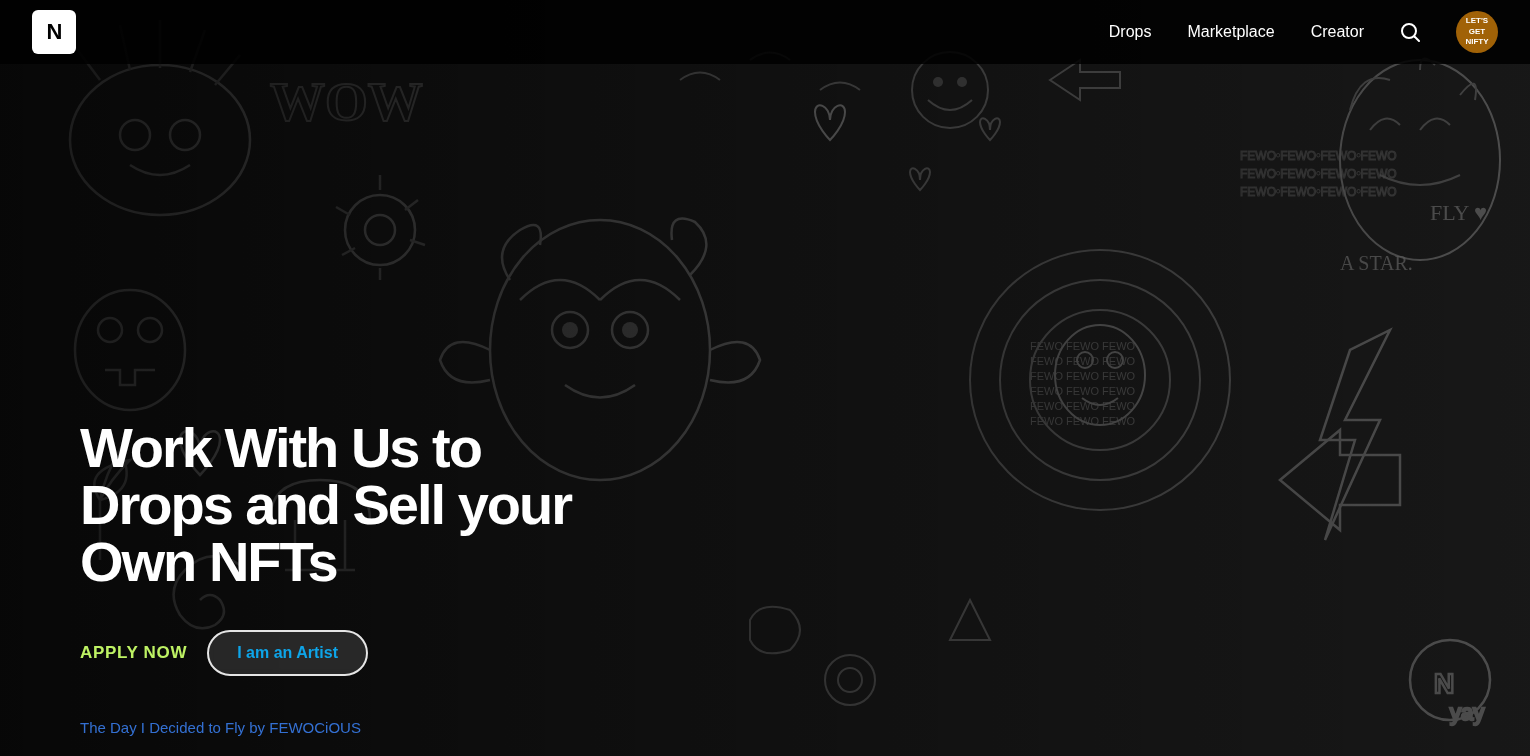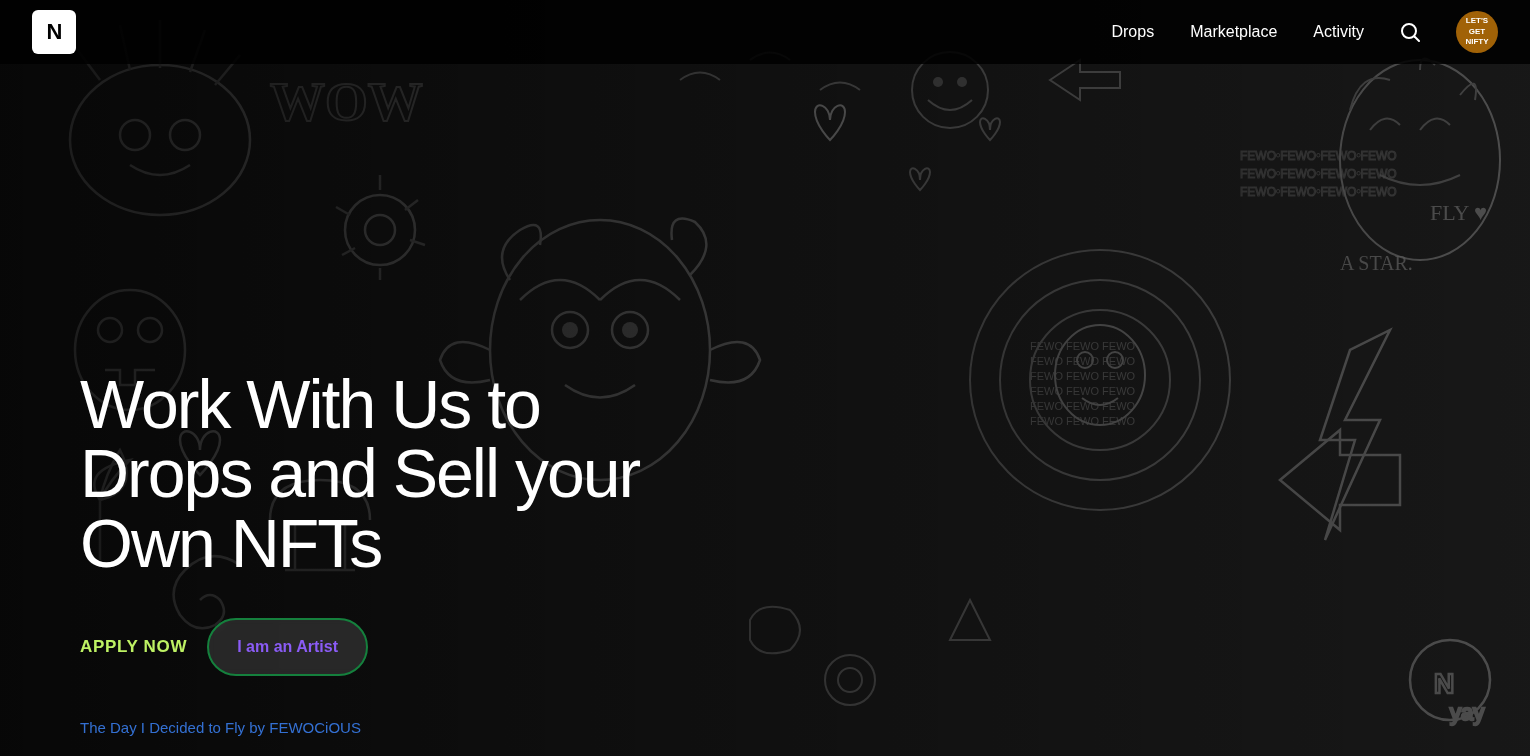--- a/index.html
+++ b/index.html
@@ -105,22 +105,22 @@
     }
 
     .hero-content {
       position: absolute;
       bottom: 80px;
       left: 80px;
       max-width: 780px;
     }
 
     .hero-title {
-      font-size: 68px;
-      font-weight: 400;
+      font-size: 56px;
+      font-weight: 700;
       color: #fff;
       line-height: 1.02;
       letter-spacing: -2px;
       margin-bottom: 40px;
     }
 
     .apply-row {
       display: flex;
       align-items: center;
       gap: 20px;
@@ -130,26 +130,26 @@
     .apply-label {
       color: #bef264;
       font-size: 17px;
       font-weight: 700;
       letter-spacing: 0.04em;
       white-space: nowrap;
     }
 
     .btn-pill {
       border-radius: 50px;
-      border: 2px solid #15803d;
+      border: 2px solid #e5e5e5;
       background: rgba(255,255,255,0.12);
-      color: #8b5cf6;
+      color: #0ea5e9;
       font-size: 16px;
       font-weight: 600;
-      padding: 18px 28px;
+      padding: 12px 28px;
       cursor: pointer;
       white-space: nowrap;
       backdrop-filter: blur(4px);
       transition: background 0.2s;
     }
 
     .hero-caption {
       position: absolute;
       bottom: 20px;
       left: 80px;
@@ -319,21 +319,21 @@
     </g>
   </svg>
 
   <div class="hero-overlay"></div>
 
   <nav>
     <div class="nav-logo">N</div>
     <div class="nav-right">
       <span class="nav-link">Drops</span>
       <span class="nav-link">Marketplace</span>
-      <span class="nav-link">Activity</span>
+      <span class="nav-link">Creator</span>
       <span class="nav-search">
         <svg width="20" height="20" viewBox="0 0 20 20" fill="none" xmlns="http://www.w3.org/2000/svg">
           <circle cx="9" cy="9" r="7" stroke="white" stroke-width="2"></circle>
           <line x1="14.5" y1="14.5" x2="19" y2="19" stroke="white" stroke-width="2" stroke-linecap="round"></line>
         </svg>
       </span>
       <div class="nav-avatar">
         <span style="font-size:8px;line-height:1.3;">LET'S<br>GET<br>NIFTY</span>
       </div>
     </div>

